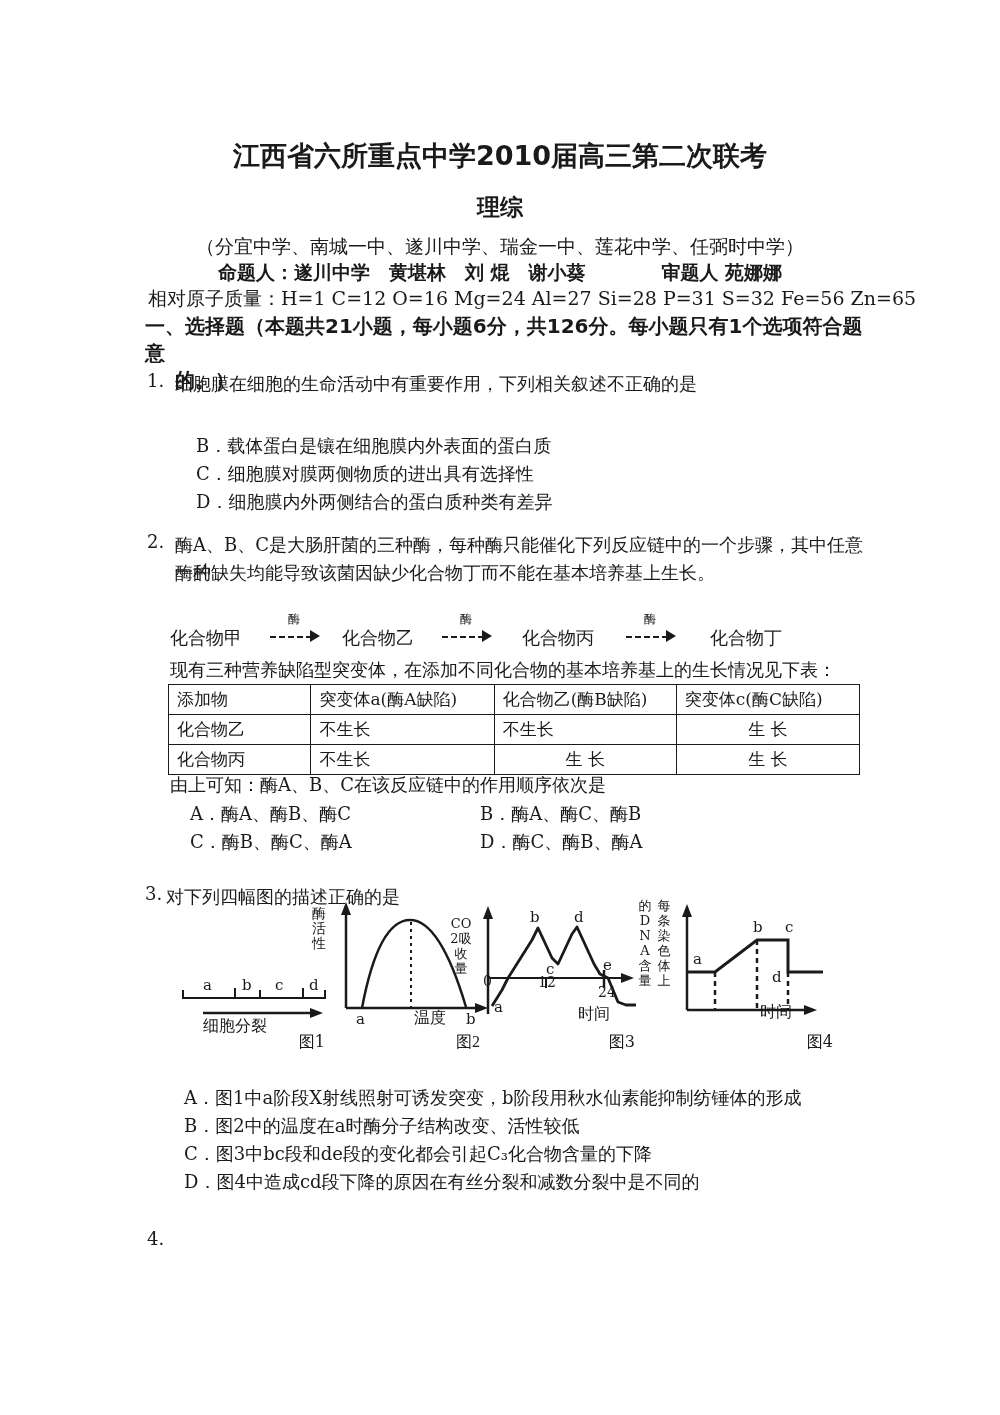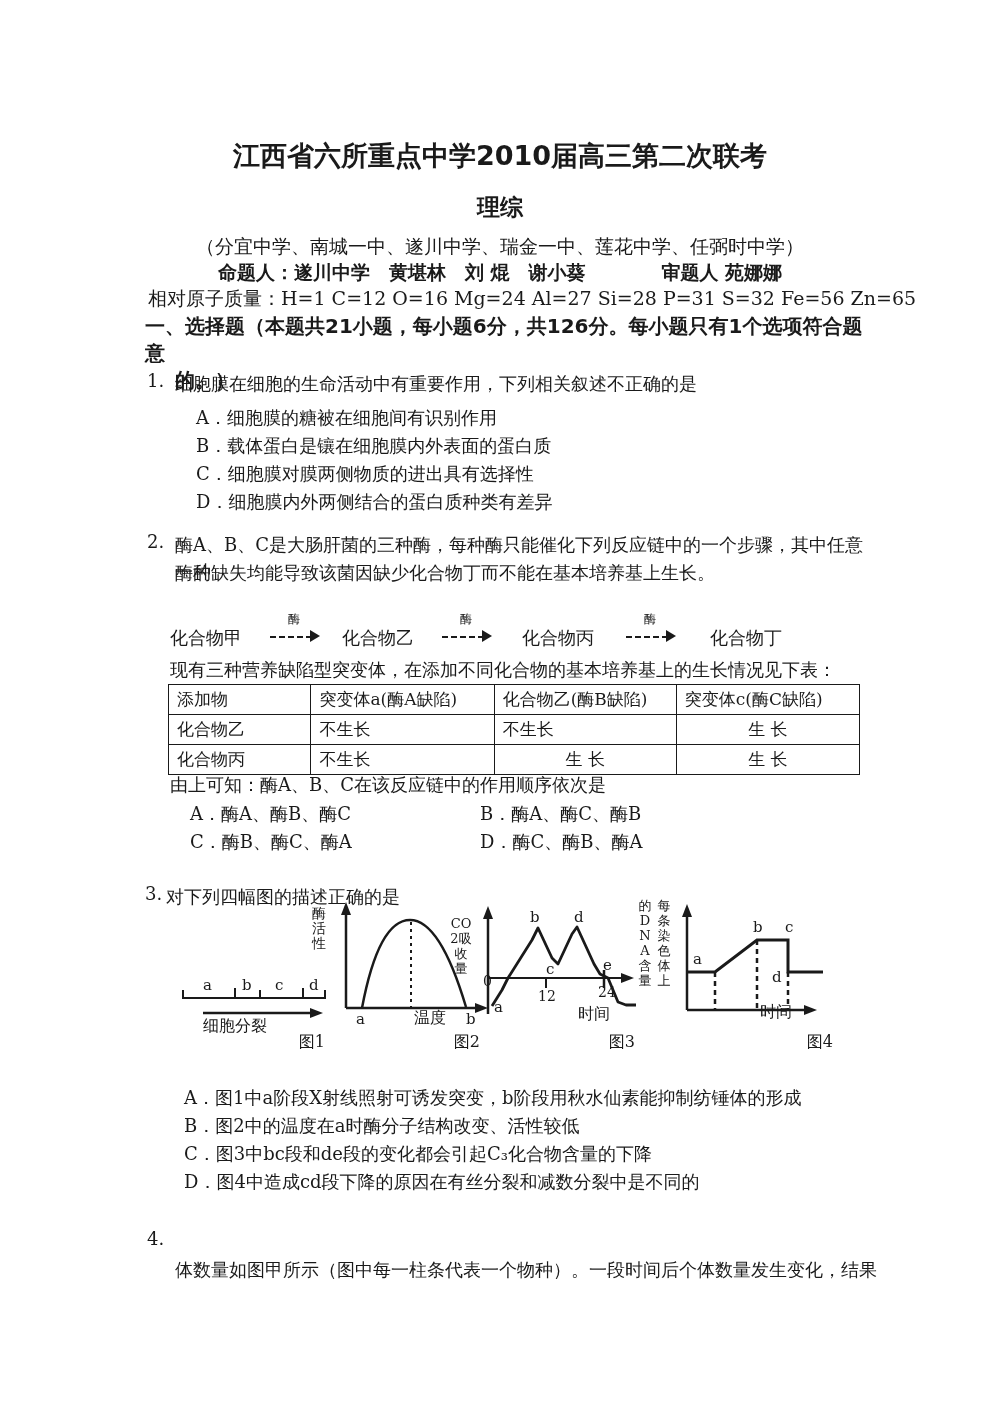--- a/index.html
+++ b/index.html
@@ -179,21 +179,20 @@
   <div class="authors">命题人：遂川中学　黄堪林　刘 焜　谢小葵　　　　审题人 苑娜娜</div>
   <div class="atomic">相对原子质量：H=1 C=12 O=16 Mg=24 Al=27 Si=28 P=31 S=32 Fe=56 Zn=65</div>
 
   <div class="section-head">
     <div>一、选择题（本题共21小题，每小题6分，共126分。每小题只有1个选项符合题意</div>
     <div style="padding-left:30px;">的。）</div>
   </div>
 
   <div class="q-num" style="left:147px; top:370px;">1.</div>
   <div class="q" style="left:175px; top:370px; width:700px;">细胞膜在细胞的生命活动中有重要作用，下列相关叙述不正确的是</div>
-  <div class="opt" style="left:196px; top:404px;">A．细胞膜的糖被在细胞间有识别作用</div>
   <div class="opt" style="left:196px; top:432px;">B．载体蛋白是镶在细胞膜内外表面的蛋白质</div>
   <div class="opt" style="left:196px; top:460px;">C．细胞膜对膜两侧物质的进出具有选择性</div>
   <div class="opt" style="left:196px; top:488px;">D．细胞膜内外两侧结合的蛋白质种类有差异</div>
 
   <div class="q-num" style="left:147px; top:531px;">2.</div>
   <div class="q" style="left:175px; top:531px; width:700px;">酶A、B、C是大肠肝菌的三种酶，每种酶只能催化下列反应链中的一个步骤，其中任意一种</div>
   <div class="q" style="left:175px; top:559px; width:700px;">酶的缺失均能导致该菌因缺少化合物丁而不能在基本培养基上生长。</div>
 
   <div class="chain">
     <span class="cmp" style="left:0px;">化合物甲</span>
@@ -284,40 +283,40 @@
         <line x1="14" y1="108" x2="148" y2="108" stroke="#1a1a1a" stroke-width="2.5"></line>
         <polygon points="156,108 143,103 143,113" fill="#1a1a1a"></polygon>
 
         <path d="M30,108 C40,55 55,20 78,20 C101,20 120,60 134,107" fill="none" stroke="#1a1a1a" stroke-width="2.5"></path>
 
         <line x1="79" y1="22" x2="79" y2="107" stroke="#1a1a1a" stroke-width="2" stroke-dasharray="3,4"></line>
       </svg>
       <div class="lbl" style="left:46px; top:112px;">a</div>
       <div class="lbl" style="left:156px; top:112px;">b</div>
       <div style="position:absolute; left:104px; top:110px; font-size:16px;">温度</div>
-      <div class="figcap" style="left:0px; width:170px;">图2</div>
+      <div class="figcap" style="left:0px; width:170px;font-family:Liberation Serif, serif;">图2</div>
     </div>
 
     <div class="fig" style="left:275px; width:205px;">
       <div class="vlabel" style="left:0px; top:18px; width:22px; font-size:13px;">CO2吸收量</div>
       <svg width="175" height="130" viewBox="0 0 175 130" style="position:absolute;left:26px;top:4px;">
 
         <line x1="12" y1="112" x2="12" y2="14" stroke="#1a1a1a" stroke-width="2.5"></line>
         <polygon points="12,4 7,17 17,17" fill="#1a1a1a"></polygon>
 
         <line x1="12" y1="76" x2="148" y2="76" stroke="#1a1a1a" stroke-width="2"></line>
         <polygon points="158,76 145,71 145,81" fill="#1a1a1a"></polygon>
 
         <line x1="70" y1="76" x2="70" y2="86" stroke="#1a1a1a" stroke-width="2"></line>
         <line x1="128" y1="68" x2="128" y2="86" stroke="#1a1a1a" stroke-width="2.5"></line>
 
         <polyline points="16,104 26,88 32,76 56,38 62,26 76,56 82,62 96,32 101,25 118,62 124,72 132,76 142,100 150,103 160,103" fill="none" stroke="#1a1a1a" stroke-width="2.8" stroke-linejoin="round"></polyline>
       </svg>
       <div class="lbl" style="left:33px; top:75px; font-size:14px;">0</div>
-      <div class="lbl" style="left:88px; top:90px; font-size:14px;">12</div>
+      <div class="lbl" style="left:88px; top:76px; font-size:14px;">12</div>
       <div class="lbl" style="left:148px; top:86px; font-size:14px;">24</div>
       <div class="lbl" style="left:44px; top:100px;">a</div>
       <div class="lbl" style="left:80px; top:10px;">b</div>
       <div class="lbl" style="left:96px; top:62px;">c</div>
       <div class="lbl" style="left:124px; top:10px;">d</div>
       <div class="lbl" style="left:153px; top:58px;">e</div>
       <div style="position:absolute; left:128px; top:106px; font-size:16px;">时间</div>
       <div class="figcap" style="left:0px; width:185px;">图3</div>
     </div>
 
@@ -347,15 +346,14 @@
     </div>
 
   </div>
 
   <div class="opt" style="left:184px; top:1084px;">A．图1中a阶段X射线照射可诱发突变，b阶段用秋水仙素能抑制纺锤体的形成</div>
   <div class="opt" style="left:184px; top:1112px;">B．图2中的温度在a时酶分子结构改变、活性较低</div>
   <div class="opt" style="left:184px; top:1140px;">C．图3中bc段和de段的变化都会引起C₃化合物含量的下降</div>
   <div class="opt" style="left:184px; top:1168px;">D．图4中造成cd段下降的原因在有丝分裂和减数分裂中是不同的</div>
 
   <div class="q-num" style="left:147px; top:1228px;">4.</div>
-  <div class="q" style="left:175px; top:1256px; width:720px;">体数量如图甲所示（图中每一柱条代表一个物种）。一段时间后个体数量发生变化，结果</div>
 
 </div>
 
 </body></html>

